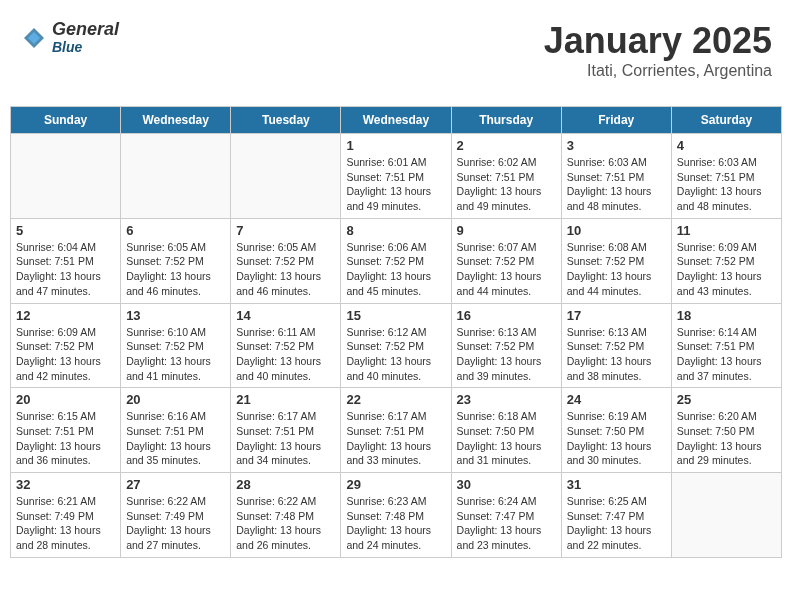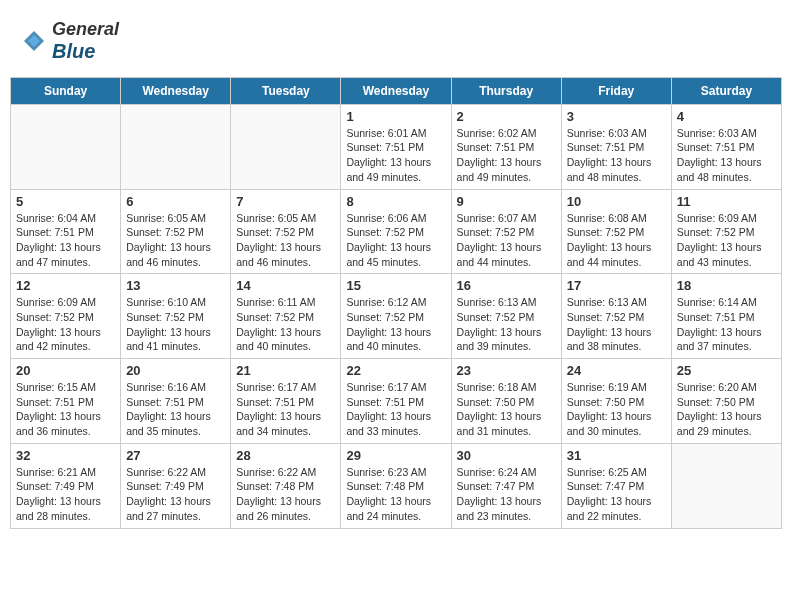--- a/index.html
+++ b/index.html
@@ -25,21 +25,21 @@
       flex-direction: column;
       line-height: 1.1;
       font-style: italic;
     }
     .logo-general {
       font-size: 18px;
       font-weight: bold;
       color: #333;
     }
     .logo-blue {
-      font-size: 20px;
+      font-size: 14px;
       font-weight: bold;
       color: #1a5276;
     }
     .logo-icon {
       width: 28px;
       height: 28px;
       margin-right: 4px;
     }
     .title-block {
       text-align: right;
@@ -49,21 +49,21 @@
       font-weight: bold;
       color: #333;
     }
     .location-title {
       font-size: 16px;
       color: #555;
     }
     .calendar {
       width: 100%;
       border-collapse: collapse;
-      margin-top: 10px;
+      margin-top: 21px;
       font-size: 11px;
     }
     .calendar th {
       background-color: #2471a3;
       color: #fff;
       text-align: center;
       padding: 6px 4px;
       font-size: 12px;
       font-weight: bold;
       border: 1px solid #ccc;
@@ -99,20 +99,24 @@
   <div class="logo">
     <svg class="logo-icon" viewBox="0 0 28 28">
       <rect width="28" height="28" fill="none"></rect>
       <path d="M14 4 L24 14 L14 24 L4 14 Z" fill="#2471a3" opacity="0.8"></path>
       <path d="M14 8 L20 14 L14 20 L8 14 Z" fill="#5dade2"></path>
     </svg>
     <div class="logo-text">
       <span class="logo-general">General</span>
       <span class="logo-blue">Blue</span>
     </div>
+  </div>
+  <div class="title-block">
+    <div class="month-title">January 2025</div>
+    <div class="location-title">Itati, Corrientes, Argentina</div>
   </div>
 </div>
 
 <table class="calendar">
   <thead>
     <tr>
       <th>Sunday</th>
       <th>Wednesday</th>
       <th>Tuesday</th>
       <th>Wednesday</th>

